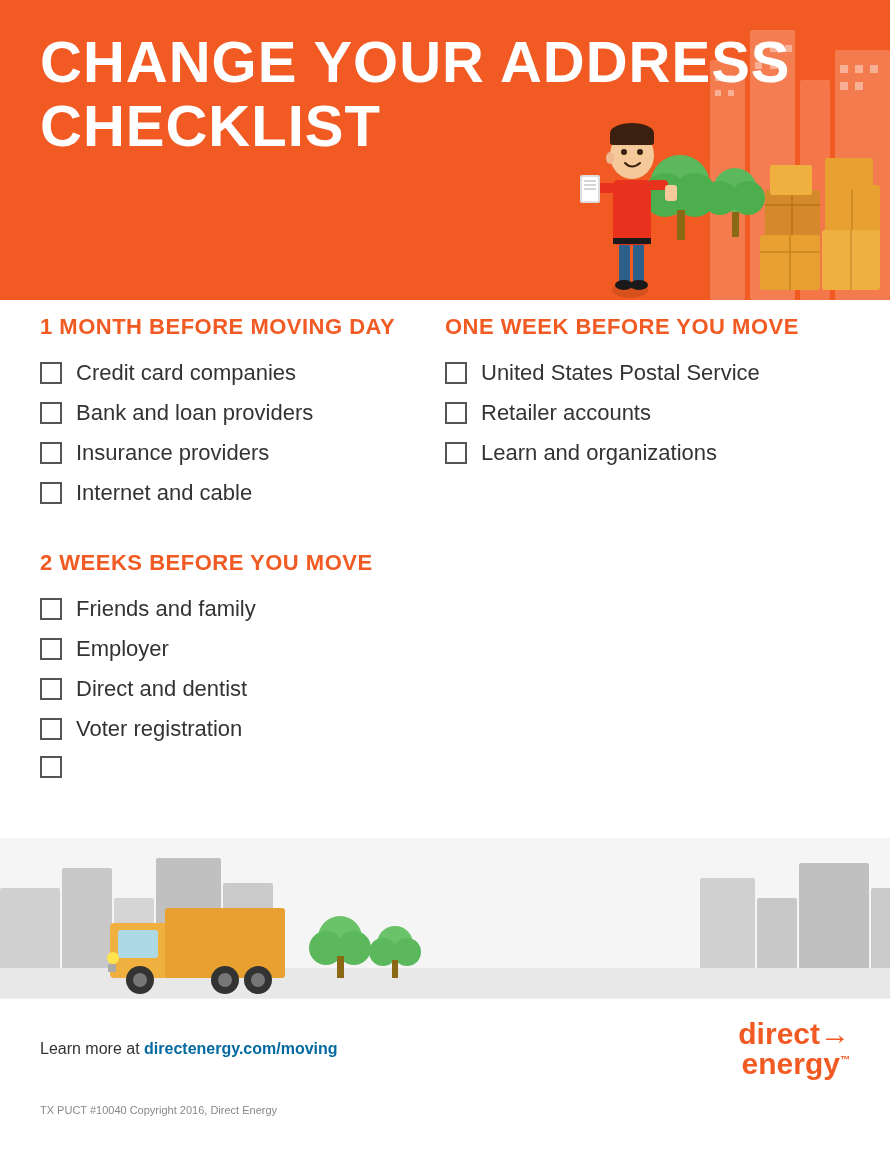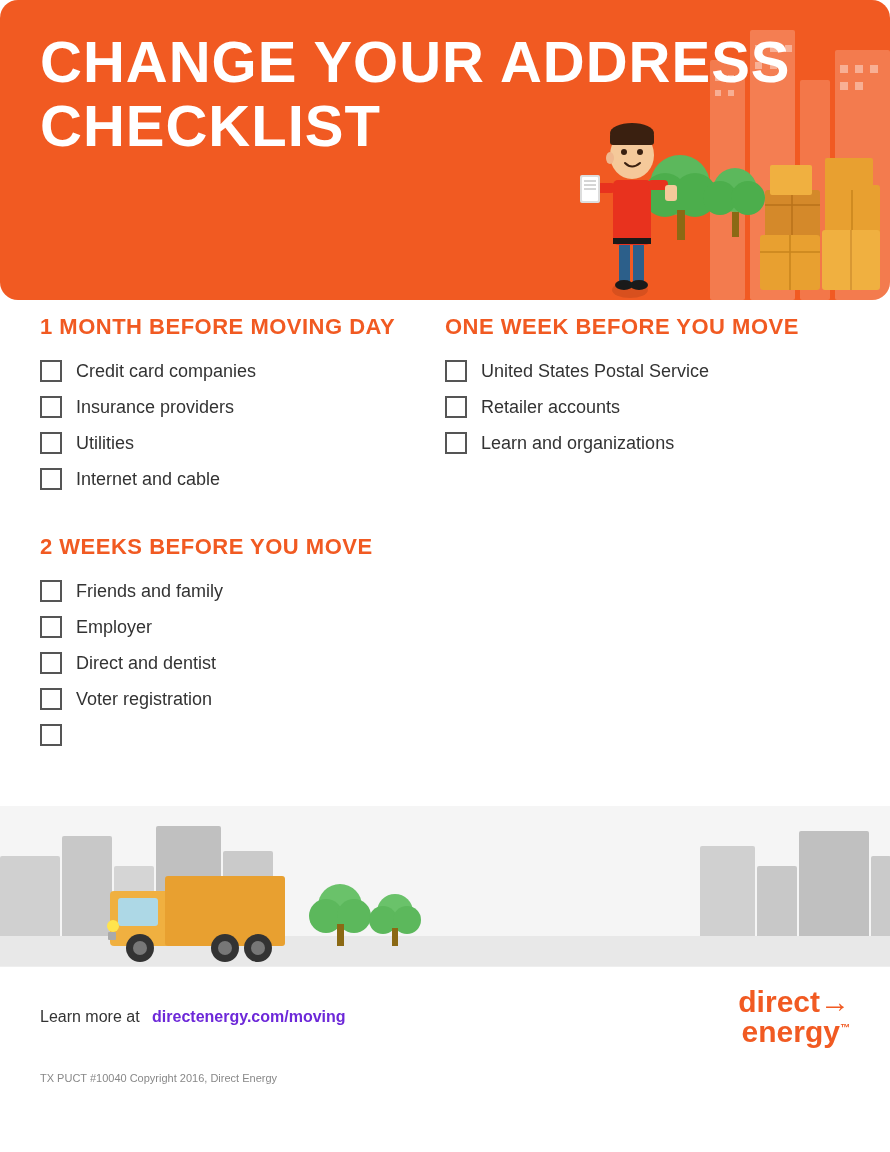--- a/index.html
+++ b/index.html
@@ -13,21 +13,20 @@
     }
 
     
     .header {
       background: #F15A22;
       width: 100%;
       height: 300px;
       position: relative;
       overflow: hidden;
       padding: 30px 40px;
-      border-radius: 18px;
     }
 
     .header-title {
       color: #fff;
       font-size: 58px;
       font-weight: 900;
       line-height: 1.1;
       text-transform: uppercase;
       letter-spacing: 1px;
       z-index: 2;
@@ -59,21 +58,21 @@
 
     .checklist {
       list-style: none;
       margin-bottom: 30px;
     }
 
     .checklist li {
       display: flex;
       align-items: center;
       margin-bottom: 14px;
-      font-size: 18px;
+      font-size: 22px;
       color: #333;
     }
 
     .checkbox {
       width: 22px;
       height: 22px;
       border: 2.5px solid #555;
       display: inline-block;
       margin-right: 14px;
       flex-shrink: 0;
@@ -103,23 +102,22 @@
       justify-content: space-between;
       border-top: 1px solid #eee;
     }
 
     .footer-text {
       font-size: 16px;
       color: #333;
     }
 
     .footer-text strong {
-      color: #6d28d9;
+      color: #0369a1;
       font-weight: 900;
-      margin-left: 8px;
     }
 
     .footer-copyright {
       font-size: 11px;
       color: #888;
       padding: 5px 40px 10px;
     }
 
     
     .logo {
@@ -255,25 +253,25 @@
 
   <div class="left-column">
     <div class="section-title">1 MONTH BEFORE MOVING DAY</div>
     <ul class="checklist">
     <li>
           <span class="checkbox"></span>
           <span>Credit card companies</span>
         </li>
         <li>
           <span class="checkbox"></span>
+          <span>Bank and loan providers</span>
+        </li>
+        <li>
+          <span class="checkbox"></span>
           <span>Insurance providers</span>
-        </li>
-        <li>
-          <span class="checkbox"></span>
-          <span>Utilities</span>
         </li>
         <li>
           <span class="checkbox"></span>
           <span>Internet and cable</span>
         </li>
       </ul>
   </div>
 
   <div class="right-column">
     <div class="section-title">ONE WEEK BEFORE YOU MOVE</div>

